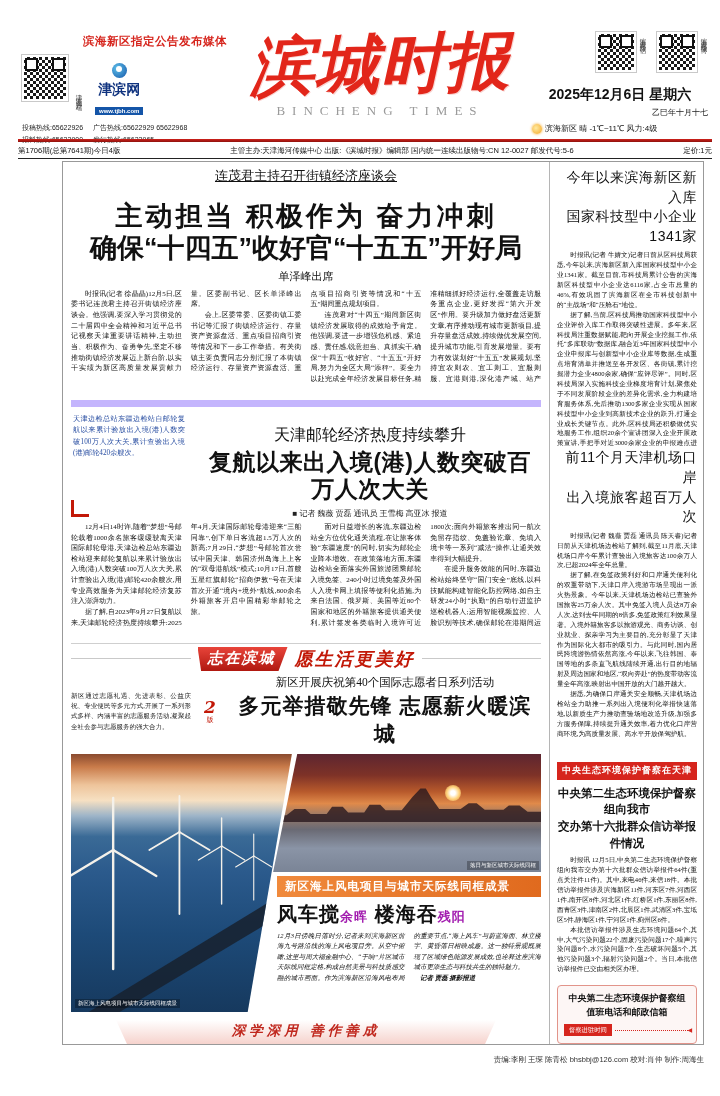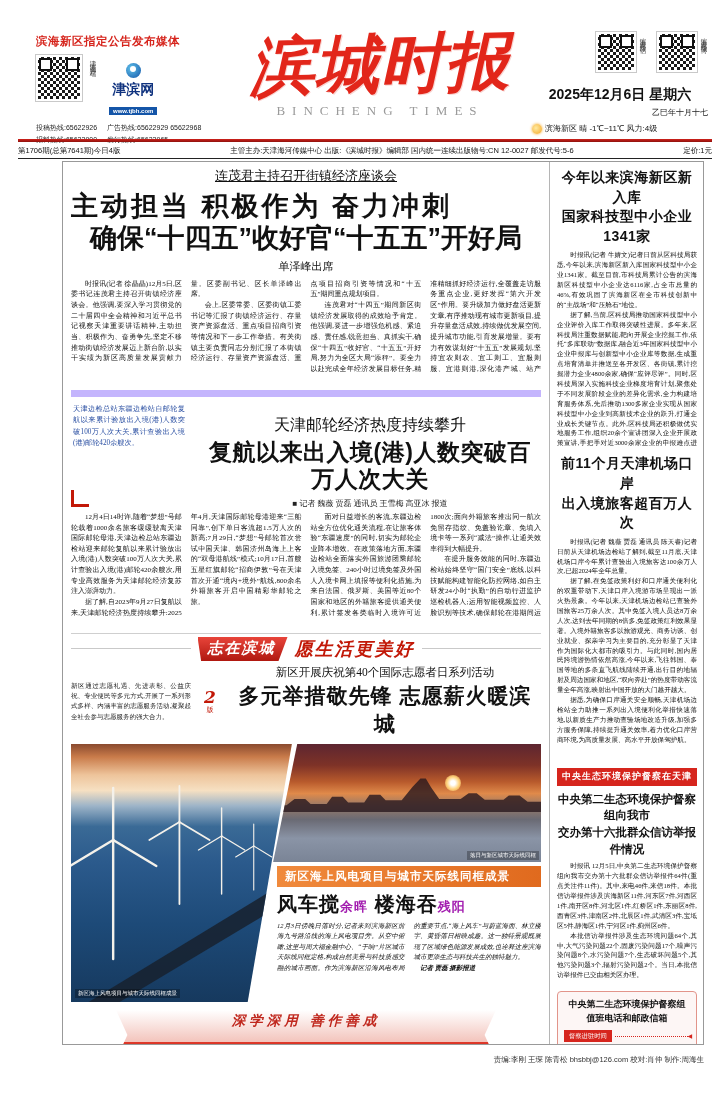--- a/index.html
+++ b/index.html
@@ -4,21 +4,21 @@
 <style>
   * { box-sizing: border-box; margin: 0; padding: 0; }
   html,body { width: 720px; height: 1096px; }
   body {
     position: relative; background: #ffffff; color: #111;
     font-family: "Liberation Serif", "DejaVu Serif", serif;
     overflow: hidden;
   }
 
   
-  .mast-left { position: absolute; left: 36px; top: 34px; width: 205px; }
+  .mast-left { position: absolute; left: 22px; top: 34px; width: 205px; text-align: right; }
   .media-label { color: #d6251d; font-weight: 900; font-size: 11.5px; font-family: "Liberation Sans", sans-serif; letter-spacing: 0.5px; }
   .mast-logos { display: flex; align-items: flex-start; gap: 6px; margin-top: 6px; }
   .qr { background: repeating-conic-gradient(#1a1a1a 0% 25%, #ffffff 0% 50%) 0 0 / 6px 6px; border: 2px solid #fff; outline: 1px solid #c9c9c9; position: relative; }
   .qr::before, .qr::after { content: ""; position: absolute; width: 9px; height: 9px; border: 2px solid #111; background: #fff; }
   .qr::before { top: 1px; left: 1px; }
   .qr::after { top: 1px; right: 1px; }
   .qr-lg { width: 46px; height: 46px; }
   .qr-sm { width: 40px; height: 40px; }
   .vlabel { writing-mode: vertical-rl; font-size: 6.5px; letter-spacing: 2px; color: #444; height: 46px; }
   .tjw { margin-left: 6px; margin-top: 8px; }
@@ -45,21 +45,21 @@
   .red-rule { position: absolute; top: 139px; left: 18px; right: 8px; height: 3px; background: linear-gradient(180deg, #d0211a, #8e120d); }
   .issue-bar { position: absolute; top: 143px; left: 18px; right: 8px; height: 16px; display: flex; justify-content: space-between; align-items: center; border-bottom: 1px solid #222; font-size: 7.5px; font-family: "Liberation Sans", sans-serif; color: #111; gap: 6px; white-space: nowrap; }
 
   
   .frame { position: absolute; top: 161px; left: 62px; width: 642px; height: 884px; border: 1px solid #999; display: flex; background: #fff; overflow: hidden; }
   .main-col { flex: 1; padding: 5px 8px 4px 8px; overflow: hidden; }
   .right-col { width: 154px; border-left: 1px solid #b5b5b5; padding: 6px 6px 4px 7px; overflow: hidden; }
 
   
   .kicker { text-align: center; font-size: 13px; color: #111; text-decoration: underline; }
-  .headline1 { text-align: left; font-size: 27px; font-weight: 900; letter-spacing: 3px; font-family: "Liberation Sans", sans-serif; margin-top: 5px; line-height: 1.2; }
+  .headline1 { text-align: center; font-size: 27px; font-weight: 900; letter-spacing: 3px; font-family: "Liberation Sans", sans-serif; margin-top: 15px; line-height: 1.2; }
   .headline2 { text-align: center; font-size: 27px; font-weight: 900; letter-spacing: 0px; font-family: "Liberation Sans", sans-serif; line-height: 1.2; }
   .byline { text-align: center; font-size: 11px; margin: 4px 0 5px; }
   .body-cols-4 { column-count: 4; column-gap: 9px; font-size: 7px; line-height: 1.52; text-align: justify; overflow: hidden; }
   .body-cols-4 p, .body-cols-2 p, .rc-body p { text-indent: 2em; }
   .ms-body { height: 106px; }
 
   
   .cruise { border-top: 7px solid #c4b5fd; margin-top: 5px; padding-top: 4px; }
   .cruise-head-row { display: flex; gap: 8px; }
   .quote-box { width: 120px; flex: none; position: relative; color: #2a4fa2; font-size: 7.2px; line-height: 1.6; text-align: justify; padding: 3px 6px 12px 2px; }
@@ -108,26 +108,26 @@
   .ribbon-top { background: linear-gradient(180deg, #ffffff, #f3c4bc); color: #c0281e; font-size: 13.5px; font-weight: 900; font-style: italic; letter-spacing: 4px; padding: 2px 0 12px; font-family: "DejaVu Serif", serif; }
   .ribbon-bottom { background: linear-gradient(180deg, #e0392a, #a8130c); color: #fff; font-size: 9px; padding: 2px 0 3px; letter-spacing: 2px; font-family: "Liberation Sans", sans-serif; }
 
   
   .bottom-row { display: flex; margin-top: 3px; border-top: 1px solid #cfcfcf; padding-top: 5px; }
   .bottom-article { flex: 1; overflow: hidden; }
   .bottom-article + .bottom-article { border-left: 1px solid #ddd; margin-left: 9px; padding-left: 9px; }
   .ba-headline { font-size: 14px; font-weight: 900; text-align: center; font-family: "Liberation Sans", sans-serif; white-space: nowrap; }
 
   
-  .rc-headline { font-size: 14px; font-weight: 700; text-align: center; line-height: 1.4; letter-spacing: 0.5px; font-family: "Liberation Sans", sans-serif; }
+  .rc-headline { font-size: 14px; font-weight: 400; text-align: right; line-height: 1.4; letter-spacing: 0.5px; font-family: "Liberation Sans", sans-serif; }
   .rc-body { font-size: 6.6px; line-height: 1.5; text-align: justify; overflow: hidden; margin-top: 4px; }
   .rc-body-tech { height: 198px; }
   .rc-body-air { height: 224px; }
   .rc-body-insp { height: 124px; }
-  .rc-sec { margin-top: 6px; }
+  .rc-sec { }
   .rc-banner { background: #d6251d; color: #fff; font-weight: 700; font-size: 9px; text-align: center; padding: 2.5px 0; font-family: "Liberation Sans", sans-serif; letter-spacing: 1px; margin: 7px 0 5px; }
   .rc-headline-sm { font-size: 11.5px; font-weight: 900; text-align: center; line-height: 1.45; font-family: "Liberation Sans", sans-serif; }
 
   .hotline-box { border: 1px solid #e2948a; background: #fdf6f5; border-radius: 4px; padding: 6px 6px 7px; margin-top: 6px; }
   .hl-title { font-size: 9px; font-weight: 900; text-align: center; line-height: 1.5; font-family: "Liberation Sans", sans-serif; }
   .hl-row { display: flex; align-items: center; gap: 3px; margin-top: 5px; }
   .hl-chip { background: #d6251d; color: #fff; font-size: 6.3px; padding: 1.5px 5px; white-space: nowrap; font-family: "Liberation Sans", sans-serif; }
   .hl-dots { flex: 1; border-bottom: 1px dotted #d6251d; position: relative; height: 1px; }
   .hl-dots::after { content: "◀"; color: #d6251d; font-size: 6px; position: absolute; right: -2px; top: -4px; }
 

